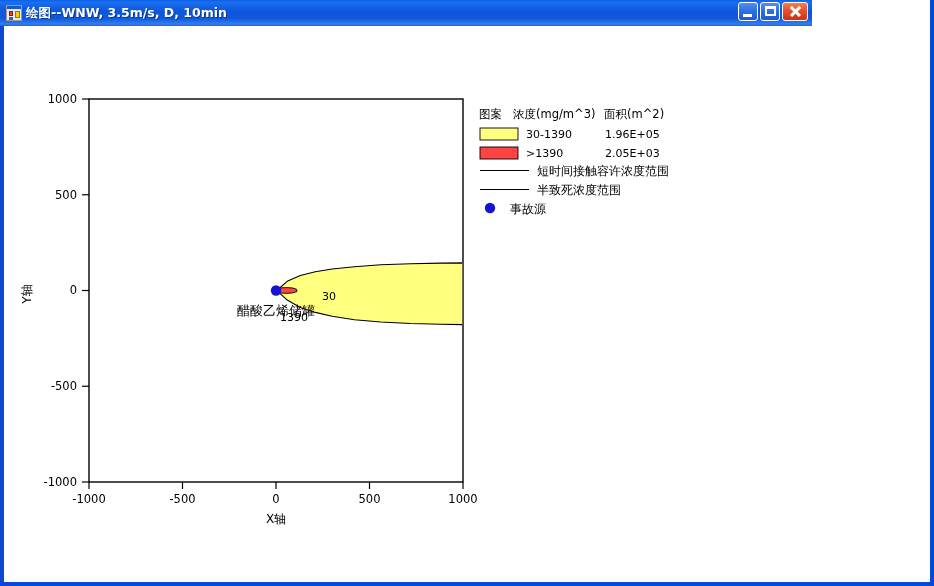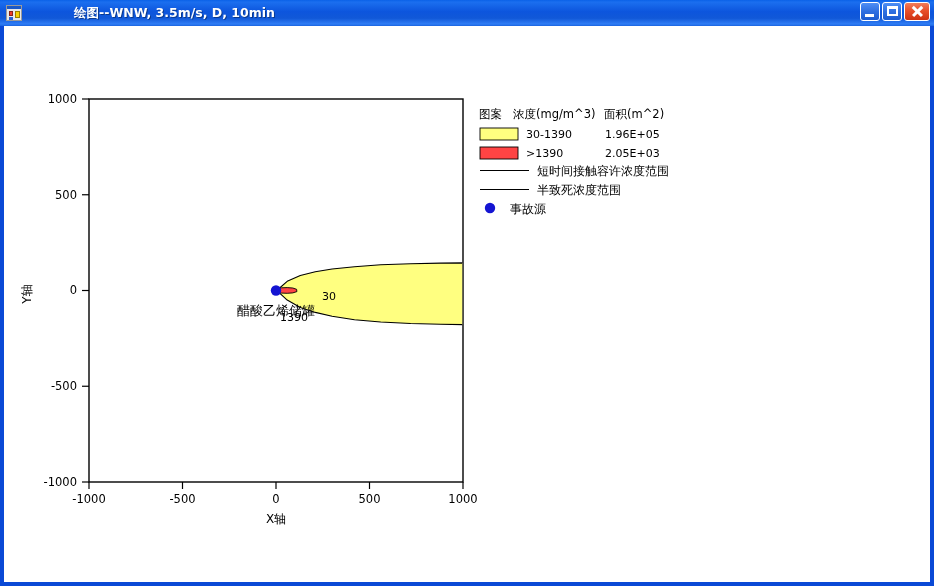--- a/index.html
+++ b/index.html
@@ -23,29 +23,28 @@
     box-sizing: border-box;
     background: #ffffff;
     border-left: 4px solid #0a49d6;
     border-right: 4px solid #0a49d6;
     border-bottom: 4px solid #0a49d6;
     border-top: 0;
   }
   #title-bar {
     position: absolute;
     left: -4px; top: 0;
-    width: 934px;
+    width: 812px;
     height: 26px;
     box-sizing: border-box;
     background: linear-gradient(180deg,#0a61e8 0%, #1b6fef 8%, #0d55dd 45%, #1158d8 70%, #2f7df5 92%, #1a64e0 100%);
     display: flex;
     align-items: center;
     padding-left: 4px;
     overflow: hidden;
-    gap: 48px;
   }
   #title-icon {
     width: 16px; height: 16px;
     margin: 0 4px 0 2px;
     flex: none;
     position: relative;
     background: #e8e8e8;
     border: 1px solid #9a9a9a;
     box-sizing: border-box;
   }

